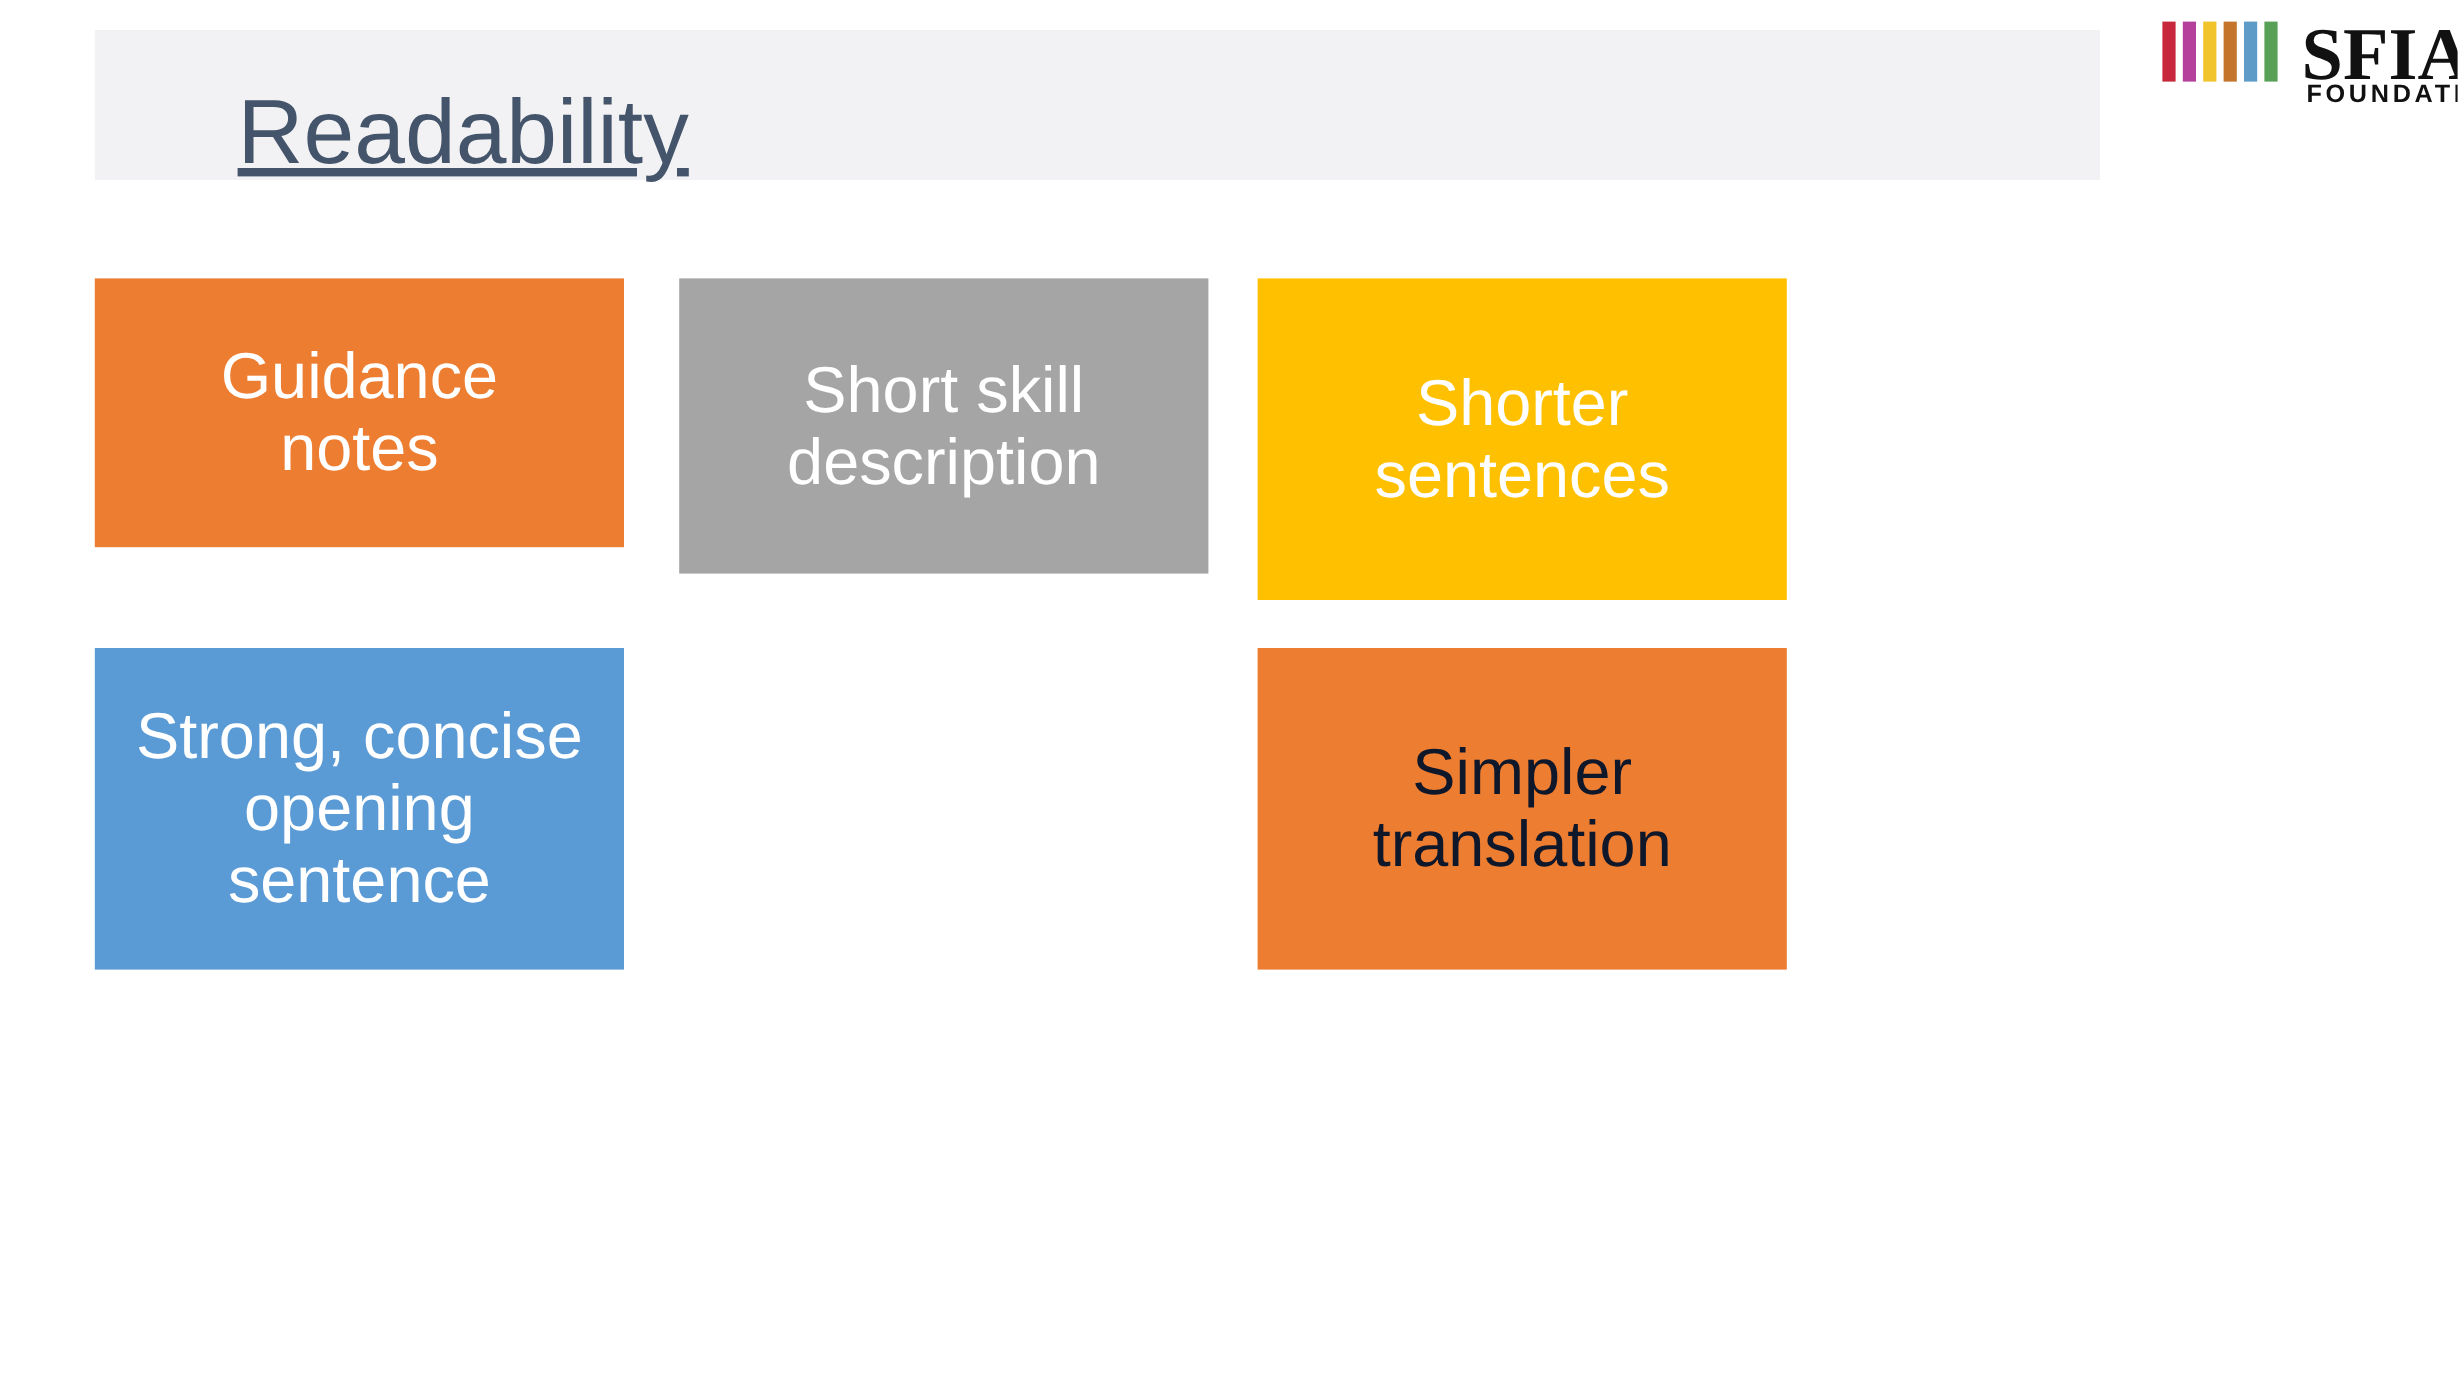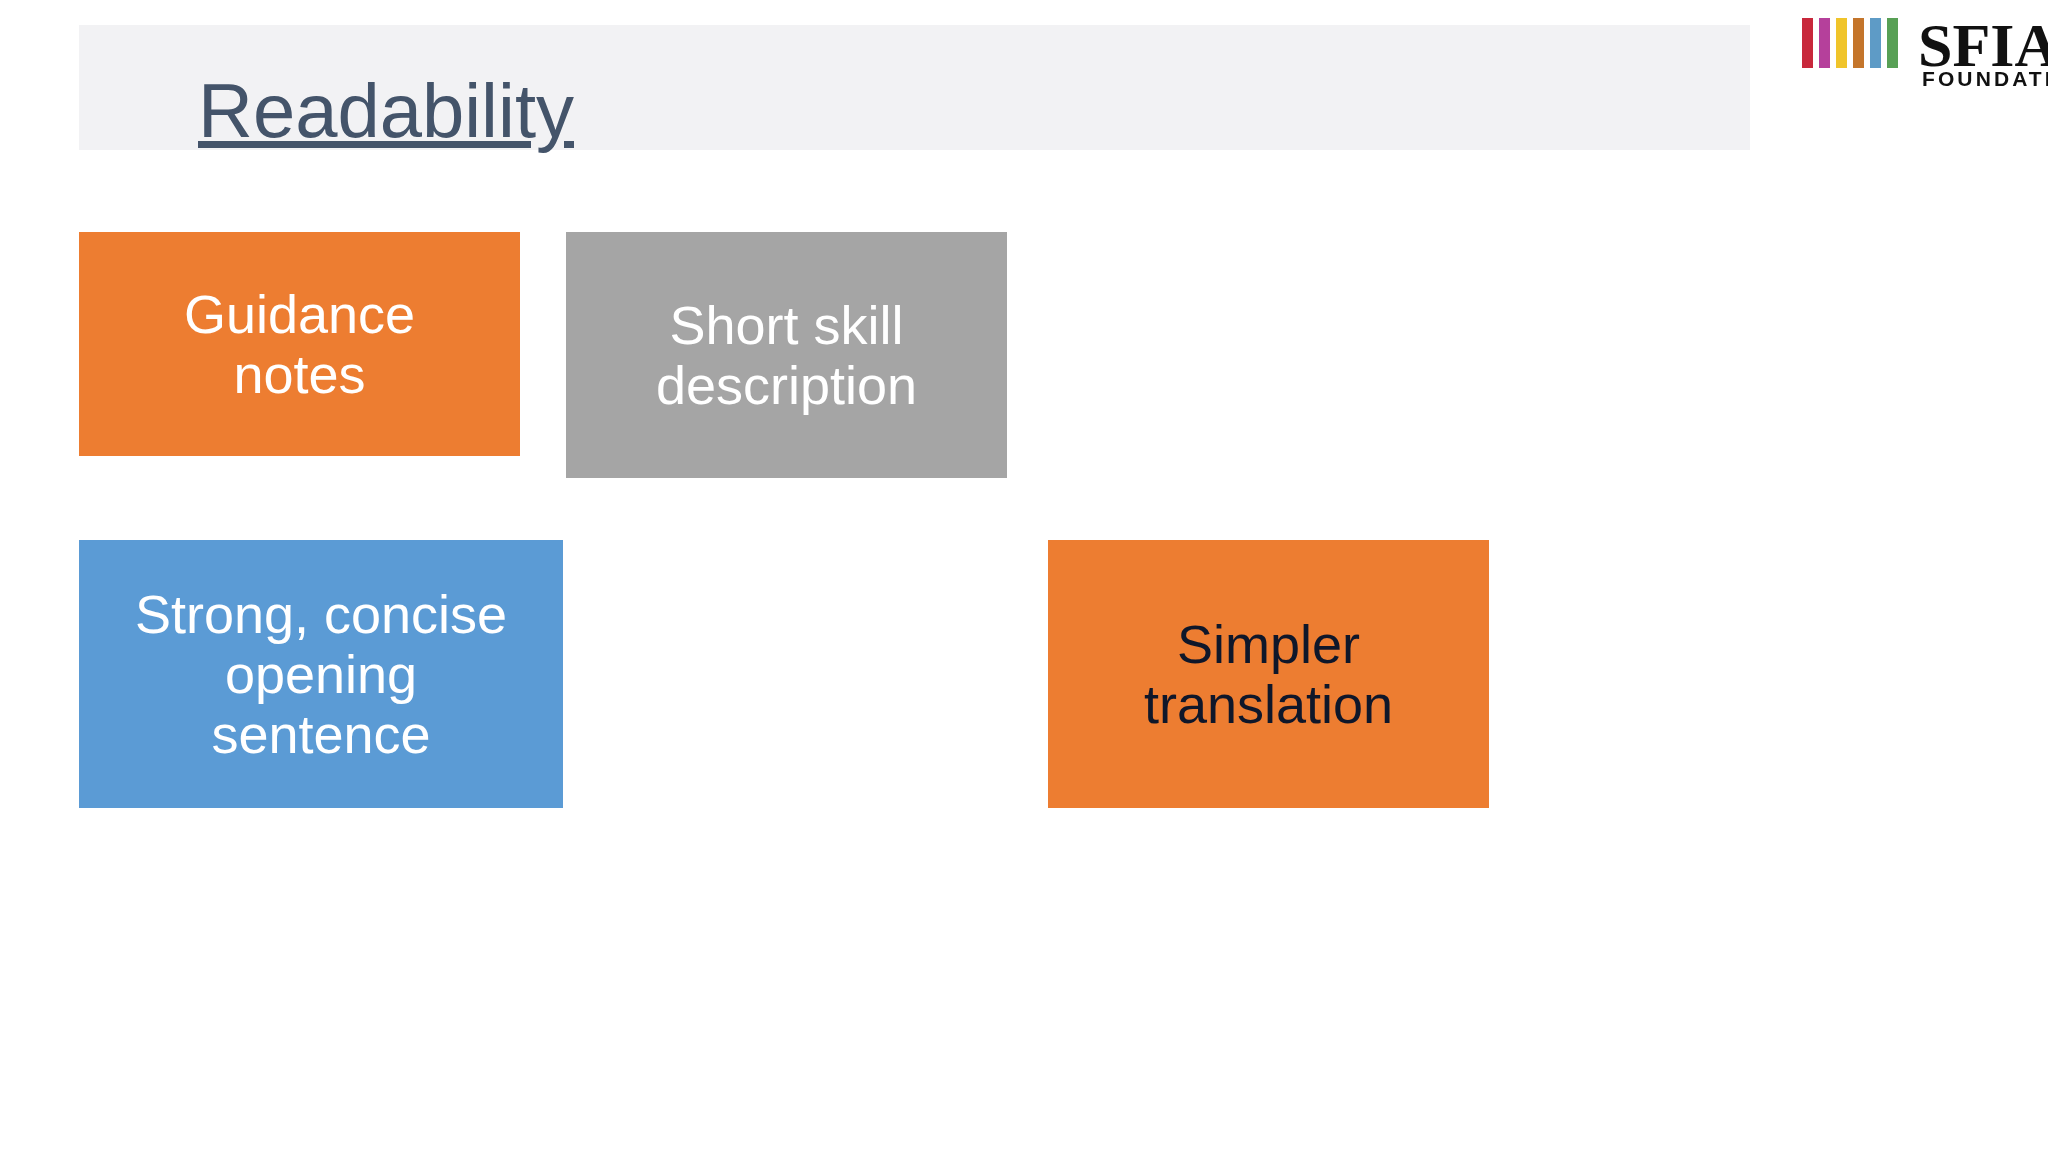--- a/index.html
+++ b/index.html
@@ -123,21 +123,21 @@
     font-weight: 400;
     text-align: center;
     white-space: pre-line;
   }
 
   
   .c0 { left: 79px;   top: 232px; width: 441px; height: 224px; }
   .c1 { left: 566px;  top: 232px; width: 441px; height: 246px; }
   .c2 { left: 1048px; top: 232px; width: 441px; height: 268px; }
   
-  .c3 { left: 79px;   top: 540px; width: 484px; height: 268px; }
+  .c3 { left: 79px;   top: 540px; width: 441px; height: 268px; }
   .c4 { left: 565px;  top: 540px; width: 441px; height: 268px; }
   .c5 { left: 1048px; top: 540px; width: 441px; height: 268px; }
 </style>
 </head>
 <body>
 
 <div class="slide" style="background: rgb(255, 255, 255);">
 
   <div class="title-band" style="background: rgb(242, 242, 244);">
     <div class="title-text" style="color: rgb(68, 84, 106); text-decoration: underline;">Readability</div>
@@ -158,20 +158,24 @@
 
   <div class="grid">
     <div class="cell c0" style="background: rgb(237, 125, 49);">
       <div class="cell-label" style="color: rgb(255, 255, 255);">Guidance
 notes</div>
     </div>
     <div class="cell c1" style="background: rgb(165, 165, 165);">
       <div class="cell-label" style="color: rgb(255, 255, 255);">Short skill
 description</div>
     </div>
+    <div class="cell c2" style="background: rgb(255, 192, 0);">
+      <div class="cell-label" style="color: rgb(255, 255, 255);">Shorter
+sentences</div>
+    </div>
     <div class="cell c3" style="background: rgb(91, 155, 213);">
       <div class="cell-label" style="color: rgb(255, 255, 255);">Strong, concise
 opening
 sentence</div>
     </div>
     <div class="cell c5" style="background: rgb(237, 125, 49);">
       <div class="cell-label" style="color: #0f172a;">Simpler
 translation</div>
     </div>
   </div>

